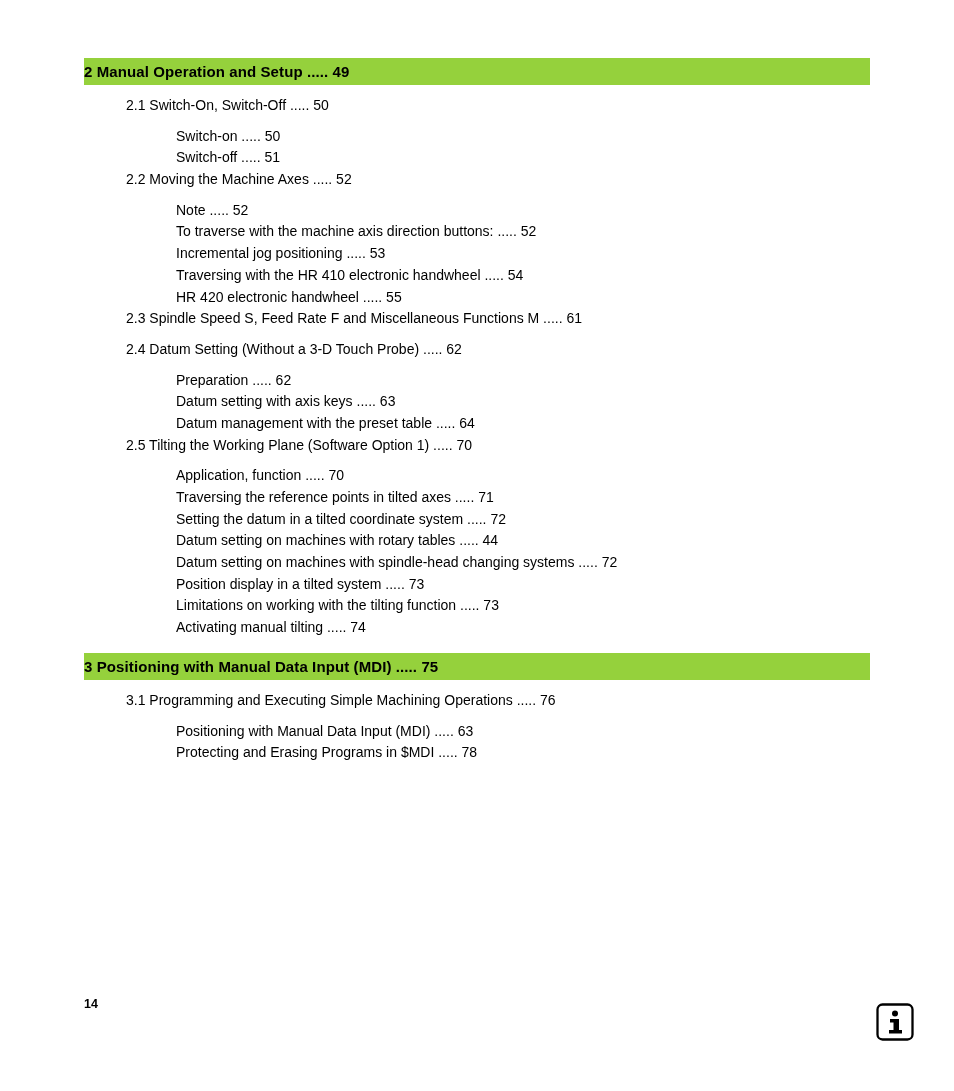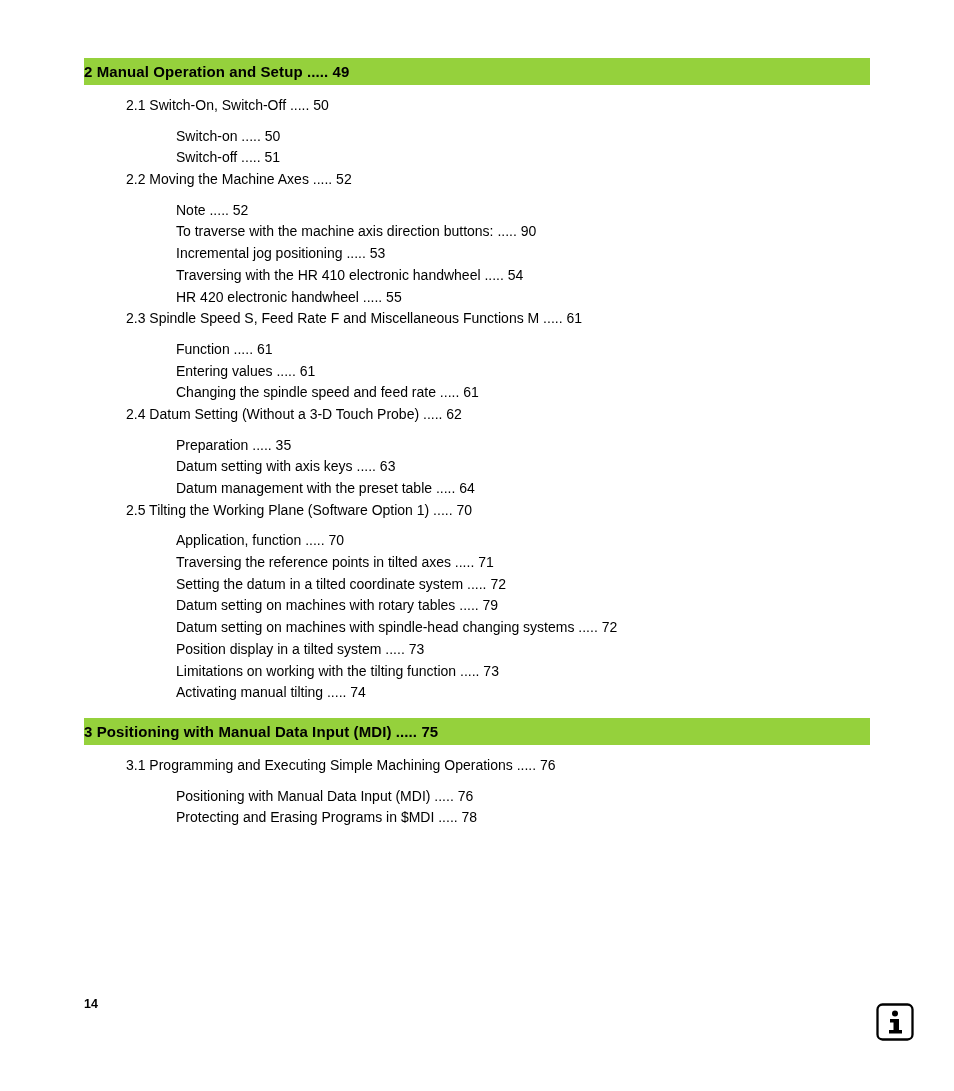--- a/index.html
+++ b/index.html
@@ -49,54 +49,49 @@
     <div class="section-bar">2 Manual Operation and Setup ..... 49</div>
     <div class="section-body">
       <div class="sub">2.1  Switch-On, Switch-Off ..... 50</div>
       <div class="subchildren">
         <div class="leaf">Switch-on ..... 50</div>
         <div class="leaf">Switch-off ..... 51</div>
       </div>
       <div class="sub">2.2  Moving the Machine Axes ..... 52</div>
       <div class="subchildren">
         <div class="leaf">Note ..... 52</div>
-        <div class="leaf">To traverse with the machine axis direction buttons: ..... 90</div>
+        <div class="leaf">To traverse with the machine axis direction buttons: ..... 52</div>
         <div class="leaf">Incremental jog positioning ..... 53</div>
         <div class="leaf">Traversing with the HR 410 electronic handwheel ..... 54</div>
         <div class="leaf">HR 420 electronic handwheel ..... 55</div>
       </div>
       <div class="sub">2.3 Spindle Speed S, Feed Rate F and Miscellaneous Functions M ..... 61</div>
-      <div class="subchildren">
-        <div class="leaf">Function ..... 61</div>
-        <div class="leaf">Entering values ..... 61</div>
-        <div class="leaf">Changing the spindle speed and feed rate ..... 61</div>
-      </div>
       <div class="sub">2.4 Datum Setting (Without a 3-D Touch Probe) ..... 62</div>
       <div class="subchildren">
-        <div class="leaf">Preparation ..... 35</div>
+        <div class="leaf">Preparation ..... 62</div>
         <div class="leaf">Datum setting with axis keys ..... 63</div>
         <div class="leaf">Datum management with the preset table ..... 64</div>
       </div>
       <div class="sub">2.5 Tilting the Working Plane (Software Option 1) ..... 70</div>
       <div class="subchildren">
         <div class="leaf">Application, function ..... 70</div>
         <div class="leaf">Traversing the reference points in tilted axes ..... 71</div>
         <div class="leaf">Setting the datum in a tilted coordinate system ..... 72</div>
-        <div class="leaf">Datum setting on machines with rotary tables ..... 79</div>
+        <div class="leaf">Datum setting on machines with rotary tables ..... 44</div>
         <div class="leaf">Datum setting on machines with spindle-head changing systems ..... 72</div>
         <div class="leaf">Position display in a tilted system ..... 73</div>
         <div class="leaf">Limitations on working with the tilting function ..... 73</div>
         <div class="leaf">Activating manual tilting ..... 74</div>
       </div>
     </div>
     <div class="section-bar">3 Positioning with Manual Data Input (MDI) ..... 75</div>
     <div class="section-body">
       <div class="sub">3.1 Programming and Executing Simple Machining Operations ..... 76</div>
       <div class="subchildren">
-        <div class="leaf">Positioning with Manual Data Input (MDI) ..... 76</div>
+        <div class="leaf">Positioning with Manual Data Input (MDI) ..... 63</div>
         <div class="leaf">Protecting and Erasing Programs in $MDI ..... 78</div>
       </div>
     </div>
   </div>
 
 <div class="page-num">14</div>
 
 <div class="info-icon">
   <svg viewBox="0 0 38 38">
     <rect x="1.5" y="1.5" width="35" height="35" rx="5" ry="5" fill="none" stroke="#000" stroke-width="2.3"></rect>

